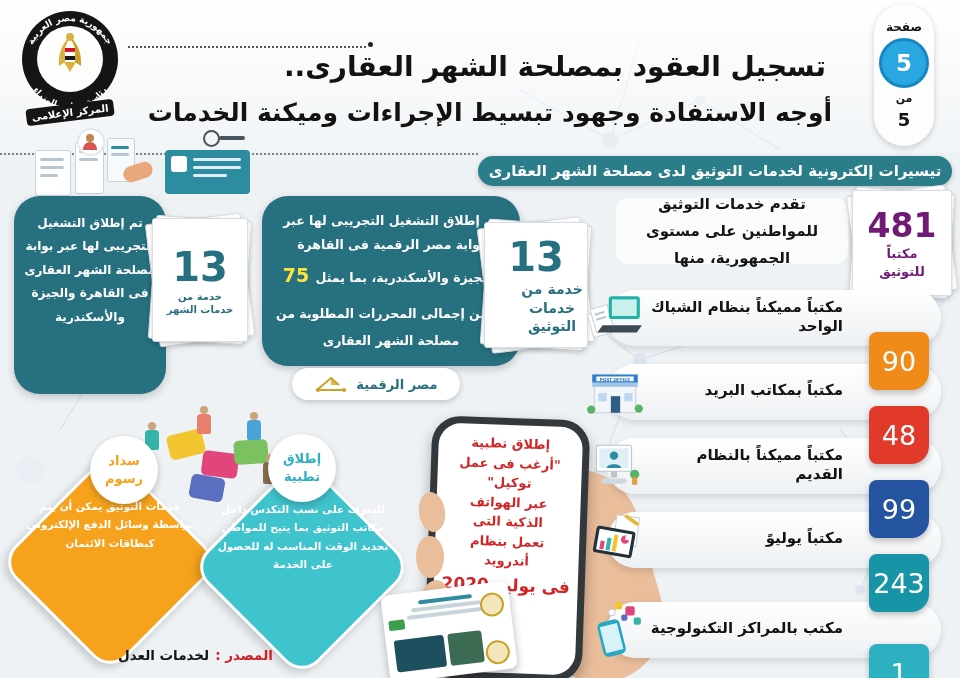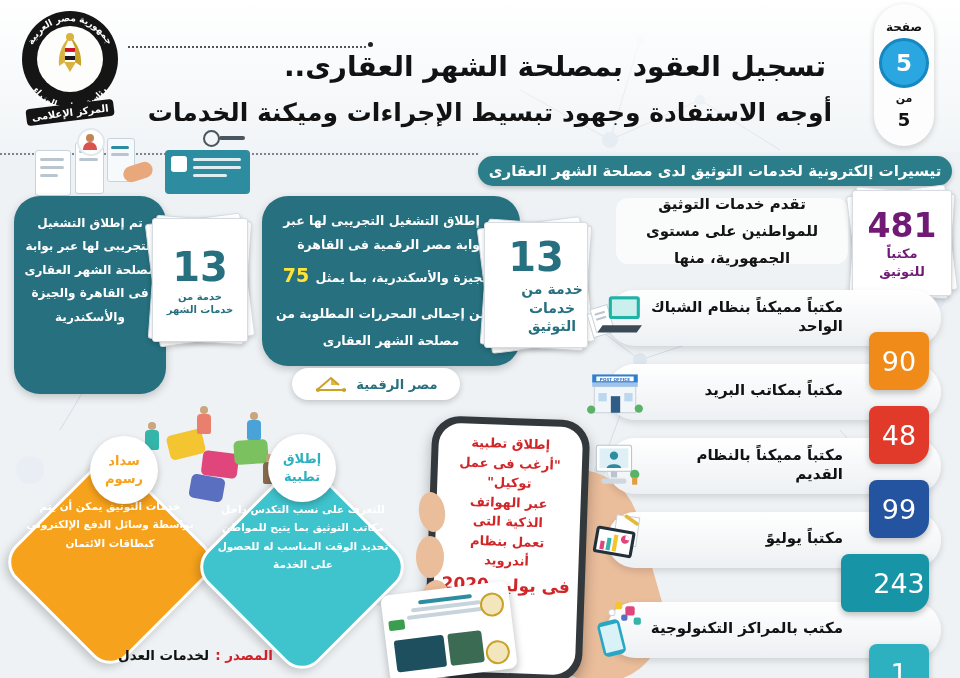--- a/index.html
+++ b/index.html
@@ -343,21 +343,21 @@
       <rect x="15" y="41" width="24" height="5" rx="2" fill="#cfd8e0"></rect>
       <circle cx="47" cy="37" r="4.5" fill="#58b368"></circle>
       <rect x="44.5" y="40" width="5" height="7" fill="#e09f3e"></rect>
       <circle cx="45" cy="44" r="0"></circle>
     </svg>
   </div>
 
   <div class="svc-row" style="top:508px;">
     <div class="svc-pill"></div>
     <div class="svc-label">مكتباً يوليوً</div>
-    <div class="svc-badge" style="background: rgb(23, 149, 166); padding-left: 28px;">243</div>
+    <div class="svc-badge" style="background: rgb(23, 149, 166);">243</div>
     <svg class="svc-icon" viewBox="0 0 56 56">
       <rect x="28" y="6" width="22" height="28" fill="#fff" stroke="#c9d2da" transform="rotate(8 39 20)"></rect>
       <g transform="rotate(10 28 32)">
         <rect x="8" y="18" width="38" height="26" rx="3" fill="#22303c"></rect>
         <rect x="11" y="21" width="32" height="20" fill="#fff"></rect>
         <rect x="14" y="32" width="4" height="8" fill="#e0457b"></rect>
         <rect x="20" y="28" width="4" height="12" fill="#35b5a9"></rect>
         <rect x="26" y="24" width="4" height="16" fill="#f2c531"></rect>
         <circle cx="37" cy="27" r="4" fill="#e0457b"></circle>
         <path d="M37 27 L41 27 A4 4 0 0 0 37 23 Z" fill="#fff"></path>

